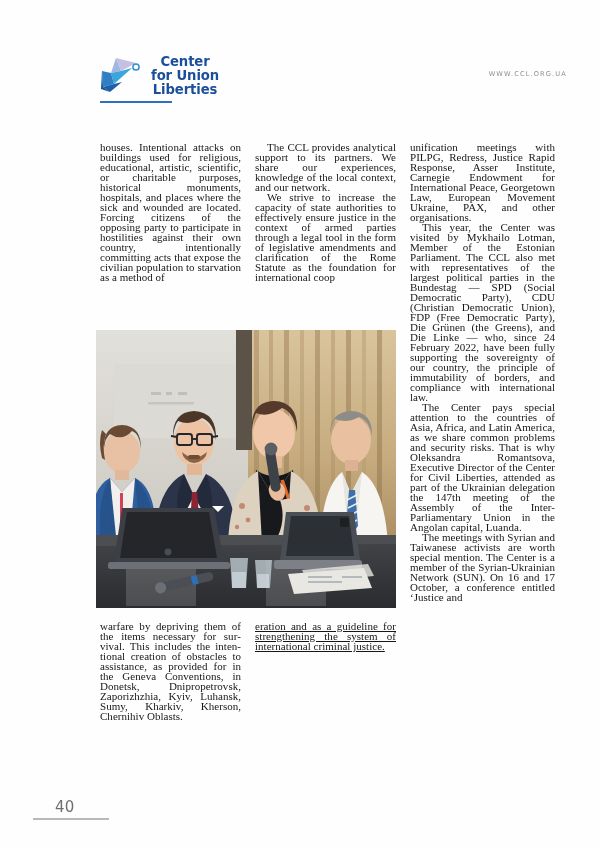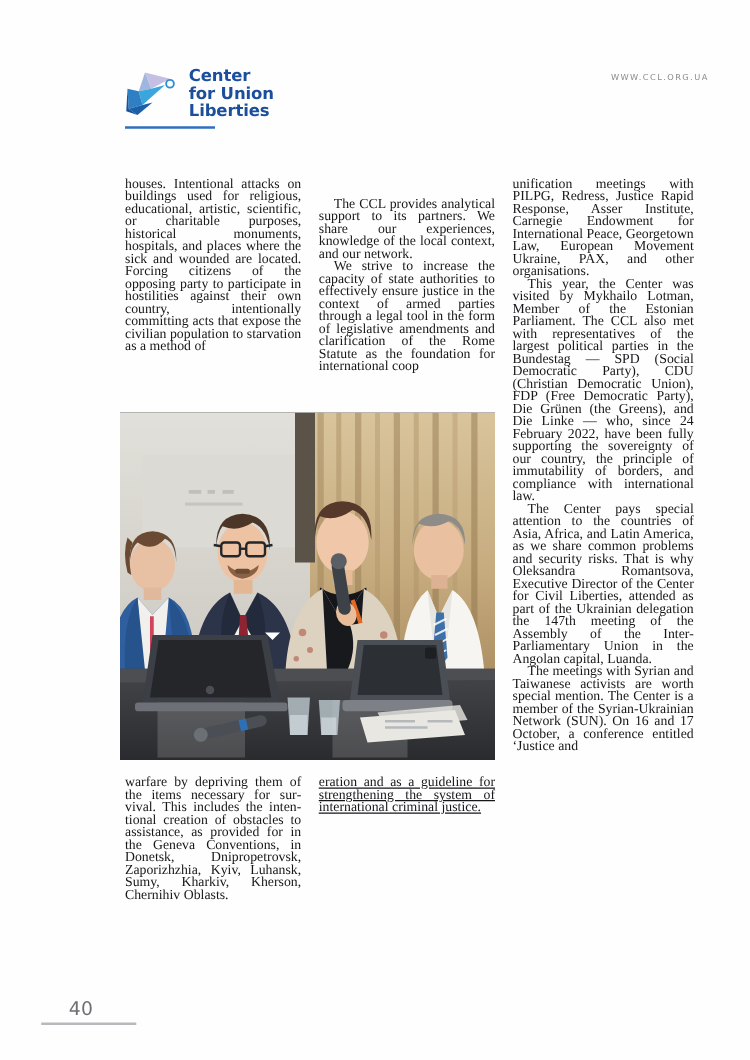--- a/index.html
+++ b/index.html
@@ -46,27 +46,28 @@
     flex: none;
   }
 
   .logo-text {
     font-family: "DejaVu Sans", sans-serif;
     font-weight: bold;
     font-size: 13.2px;
     line-height: 14.2px;
     color: #1b4f9c;
     letter-spacing: -0.1px;
+    text-align: center;
   }
   .logo-text span { display: block; }
 
   .site-url {
     position: absolute;
     right: 33px;
-    top: 58px;
+    top: 70px;
     font-family: "DejaVu Sans", sans-serif;
     font-size: 6.6px;
     letter-spacing: 1.15px;
     color: #8d8d92;
     white-space: nowrap;
   }
 
   .header-rule {
     position: absolute;
     left: 100px;
@@ -85,21 +86,21 @@
     color: #17171a;
     text-align: justify;
     text-justify: inter-word;
     hyphens: manual;
     letter-spacing: 0.02px;
   }
   .col p { margin: 0; }
   .col p.indent { text-indent: 12px; }
 
   #col1-top { left: 100px; top: 142px; }
-  #col2-top { left: 255px; top: 142px; margin-top: 16px; }
+  #col2-top { left: 255px; top: 142px; }
   #col3     { left: 410px; top: 142px; width: 145px; }
 
   #col1-bot { left: 100px; top: 621px; }
   #col2-bot { left: 255px; top: 621px; text-decoration: underline; }
 
   
   .photo {
     position: absolute;
     left: 96px;
     top: 330px;

